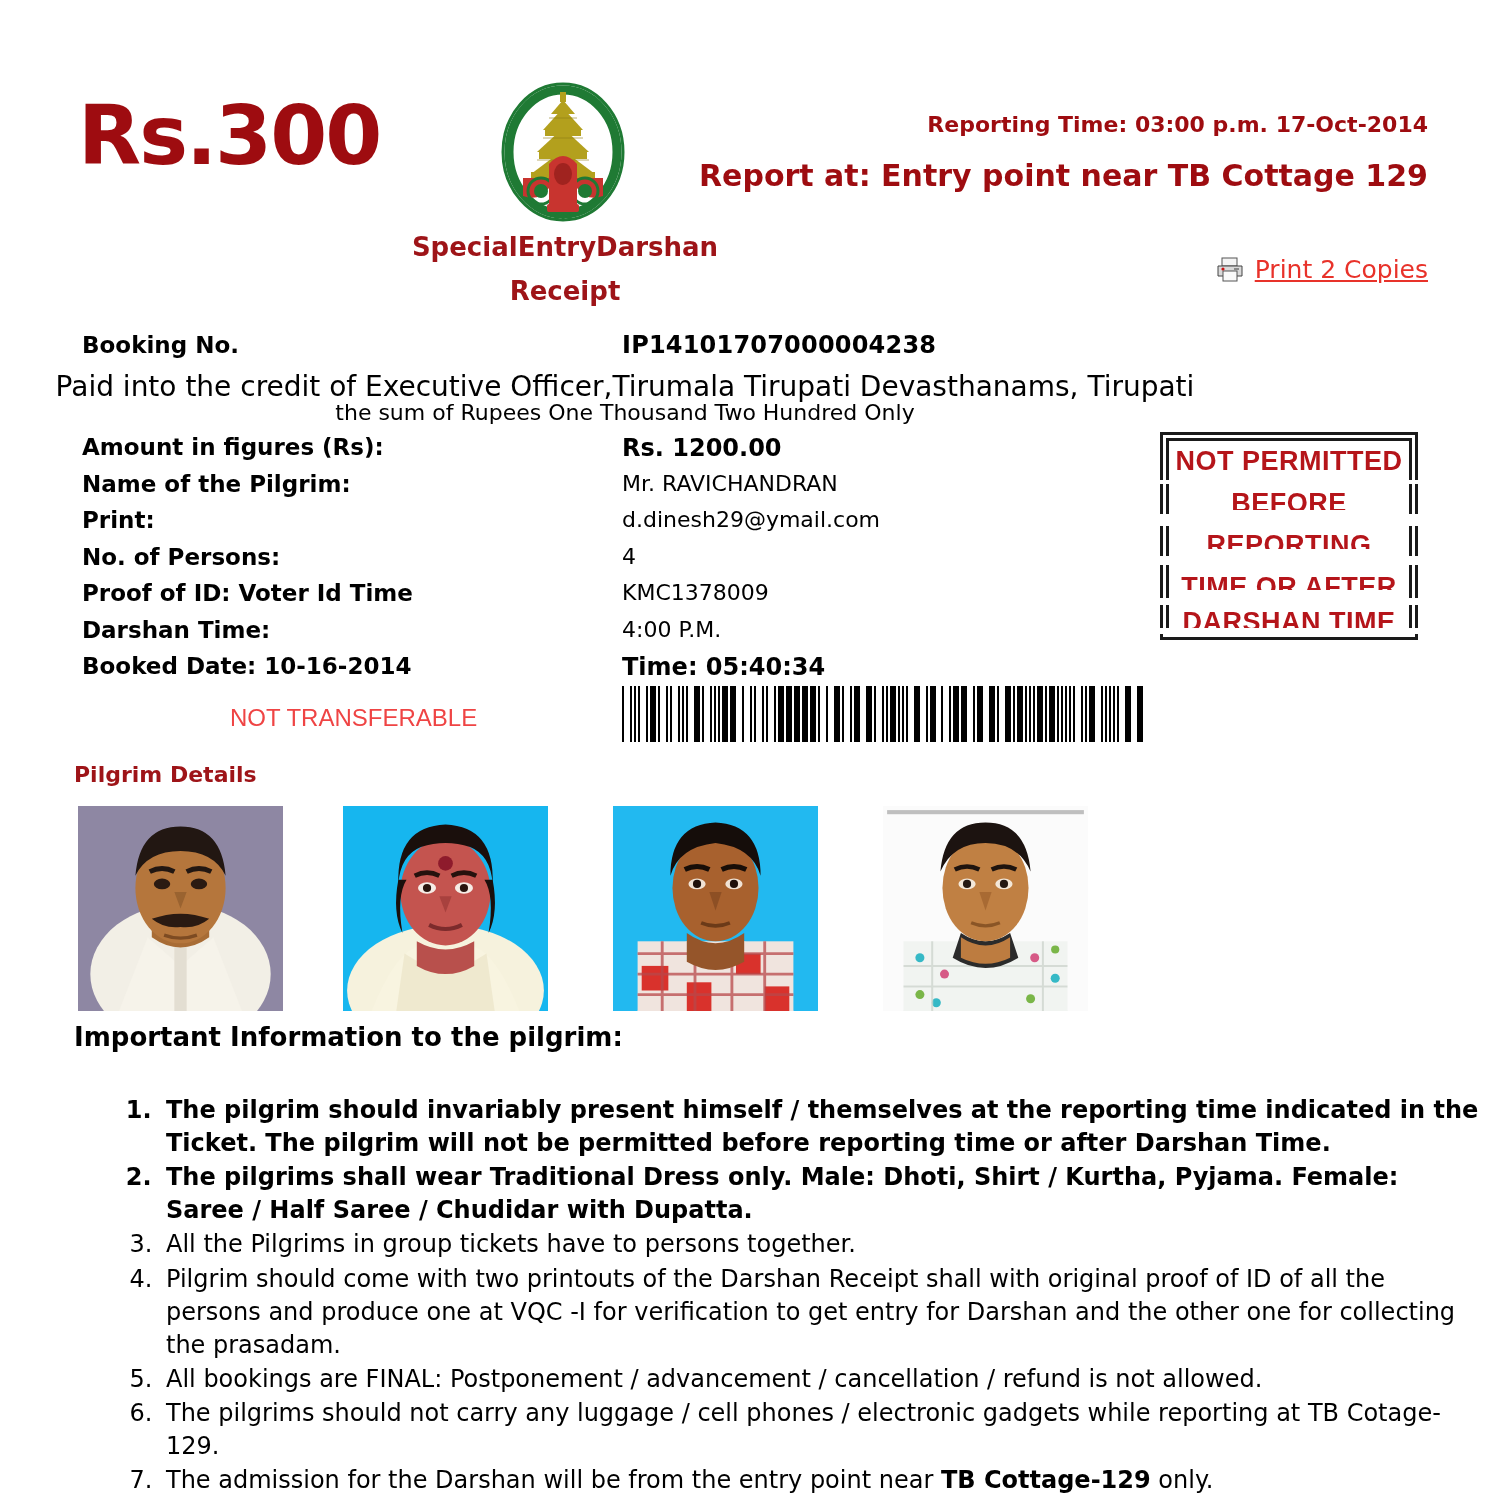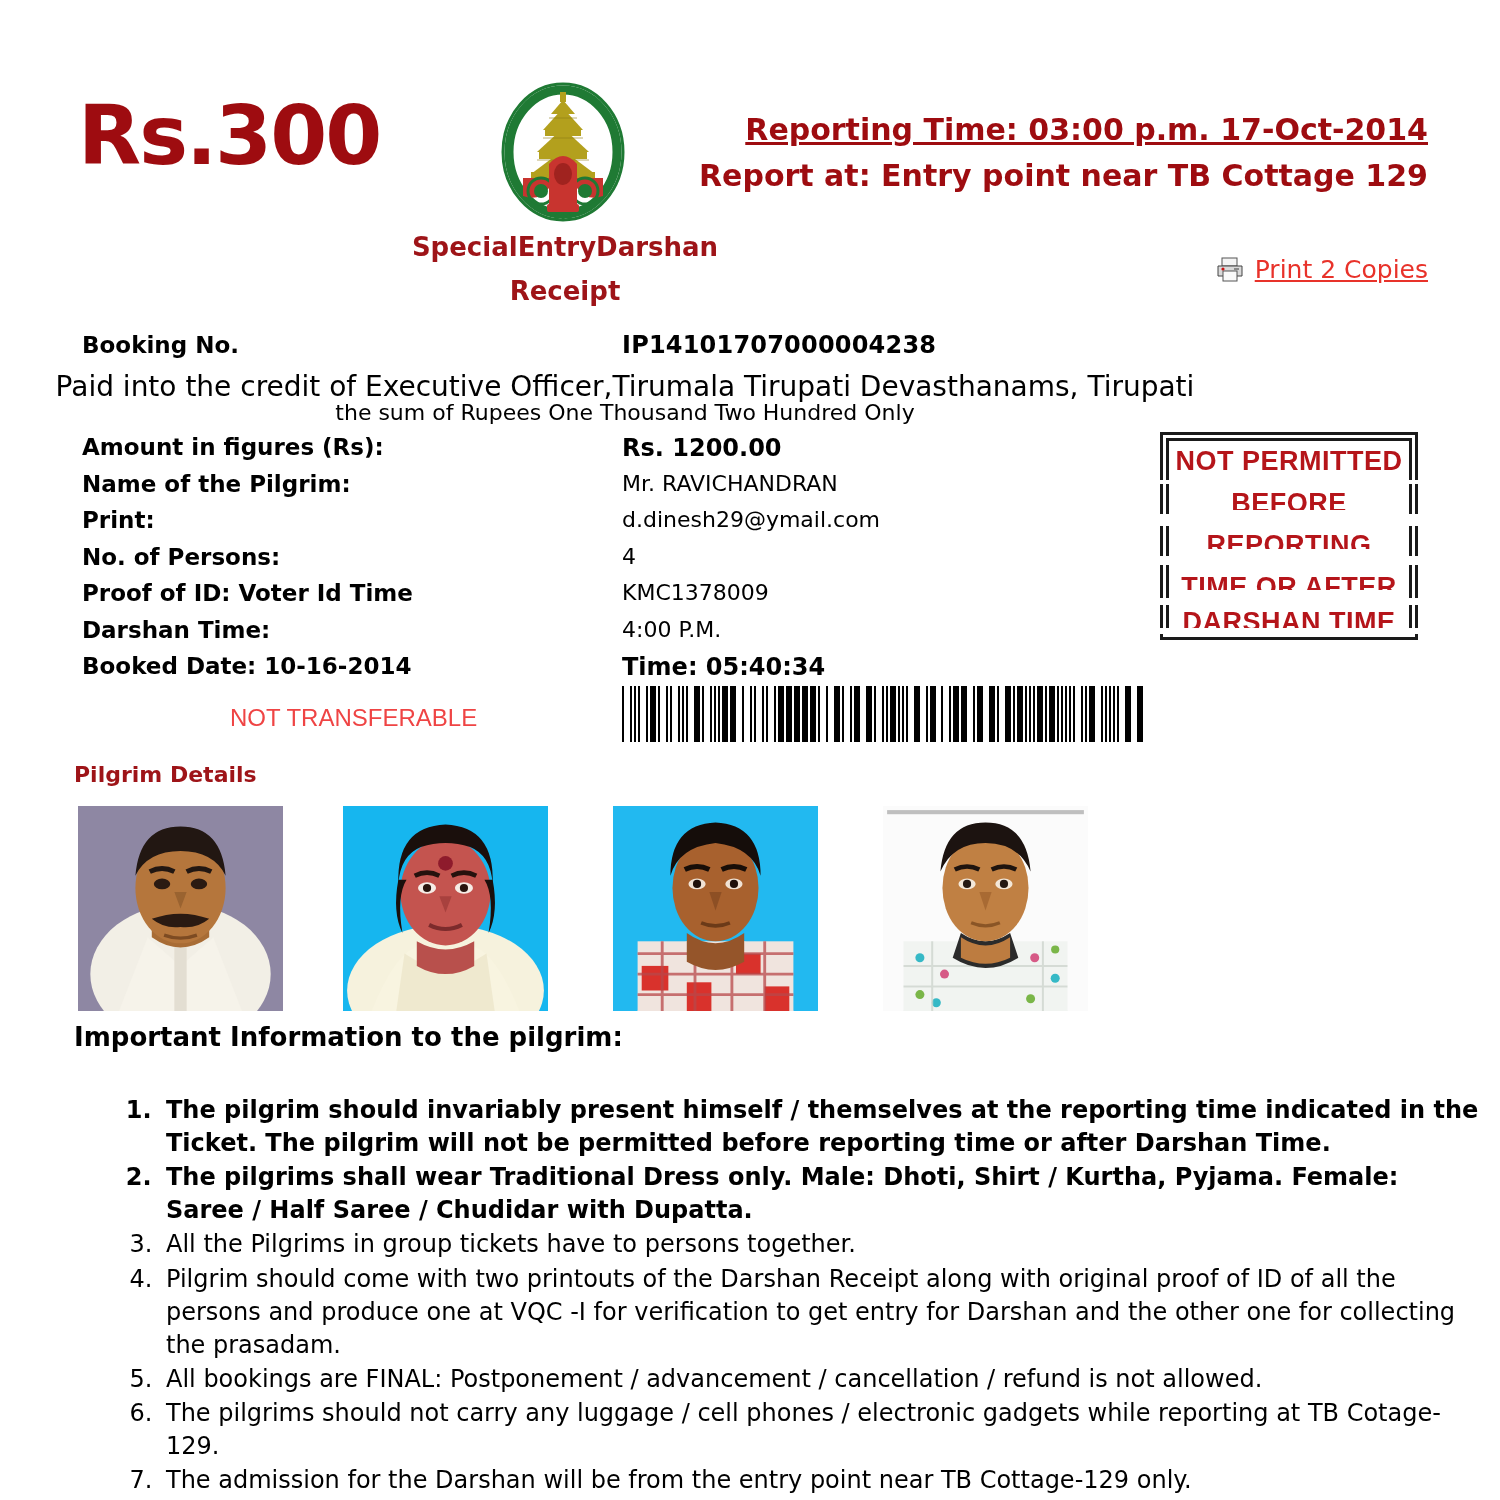--- a/index.html
+++ b/index.html
@@ -56,25 +56,24 @@
     text-align: center;
     font-size: 26px;
     font-weight: bold;
     color: #9e1418;
   }
 
   .report-time {
     position: absolute;
     right: 72px;
     top: 112px;
-    font-size: 30px;
+    font-size: 22px;
     font-weight: bold;
     color: #9e0c10;
     white-space: nowrap;
-    text-decoration: underline;
   }
   .report-at {
     position: absolute;
     right: 72px;
     top: 158px;
     font-size: 30px;
     font-weight: bold;
     color: #9e0c10;
     white-space: nowrap;
   }
@@ -289,21 +288,21 @@
     top: 1094px;
     width: 1320px;
     margin: 0;
     padding: 0 0 0 52px;
     list-style: decimal;
     font-size: 24px;
     line-height: 1.38;
   }
   .info-list li { margin-bottom: 1px; padding-left: 6px; }
   .info-list li.bold { font-weight: bold; }
-  .info-list li b { font-weight: normal; }
+  .info-list li b { font-weight: bold; }
 </style>
 </head>
 <body>
 
 <div class="amount-big">Rs.300</div>
 
 <div class="logo-wrap">
   <svg class="logo-svg" viewBox="0 0 152 152" xmlns="http://www.w3.org/2000/svg">
     <ellipse cx="76" cy="74" rx="60" ry="68" fill="none" stroke="#1f7a34" stroke-width="3"></ellipse>
     <ellipse cx="76" cy="74" rx="54" ry="62" fill="none" stroke="#1f7a34" stroke-width="9"></ellipse>
@@ -700,18 +699,18 @@
       <path d="M43,57 Q50,60 57,57" stroke="#8a5526" stroke-width="1.6" fill="none"></path>
     </svg>
   </div>
 </div>
 
 <div class="info-heading">Important Information to the pilgrim:</div>
 <ol class="info-list" id="info-list">
     <li class="bold">The pilgrim should invariably present himself / themselves at the reporting time indicated in the Ticket. The pilgrim will not be permitted before reporting time or after Darshan Time.</li>
     <li class="bold">The pilgrims shall wear Traditional Dress only. Male: Dhoti, Shirt / Kurtha, Pyjama. Female: Saree / Half Saree / Chudidar with Dupatta.</li>
     <li>All the Pilgrims in group tickets have to persons together.</li>
-    <li>Pilgrim should come with two printouts of the Darshan Receipt along with original proof of ID of all the persons and produce one at VQC -I for verification to get entry for Darshan and the other one for collecting the prasadam.</li>
+    <li>Pilgrim should come with two printouts of the Darshan Receipt shall with original proof of ID of all the persons and produce one at VQC -I for verification to get entry for Darshan and the other one for collecting the prasadam.</li>
     <li>All bookings are FINAL: Postponement / advancement / cancellation / refund is not allowed.</li>
     <li>The pilgrims should not carry any luggage / cell phones / electronic gadgets while reporting at TB Cotage-129.</li>
     <li>The admission for the Darshan will be from the entry point near <b>TB Cottage-129</b> only.</li>
     <li>TTD reserves the right of cancellation of the Darshan under any special circumstances.</li>
   </ol>
 
 </body></html>

